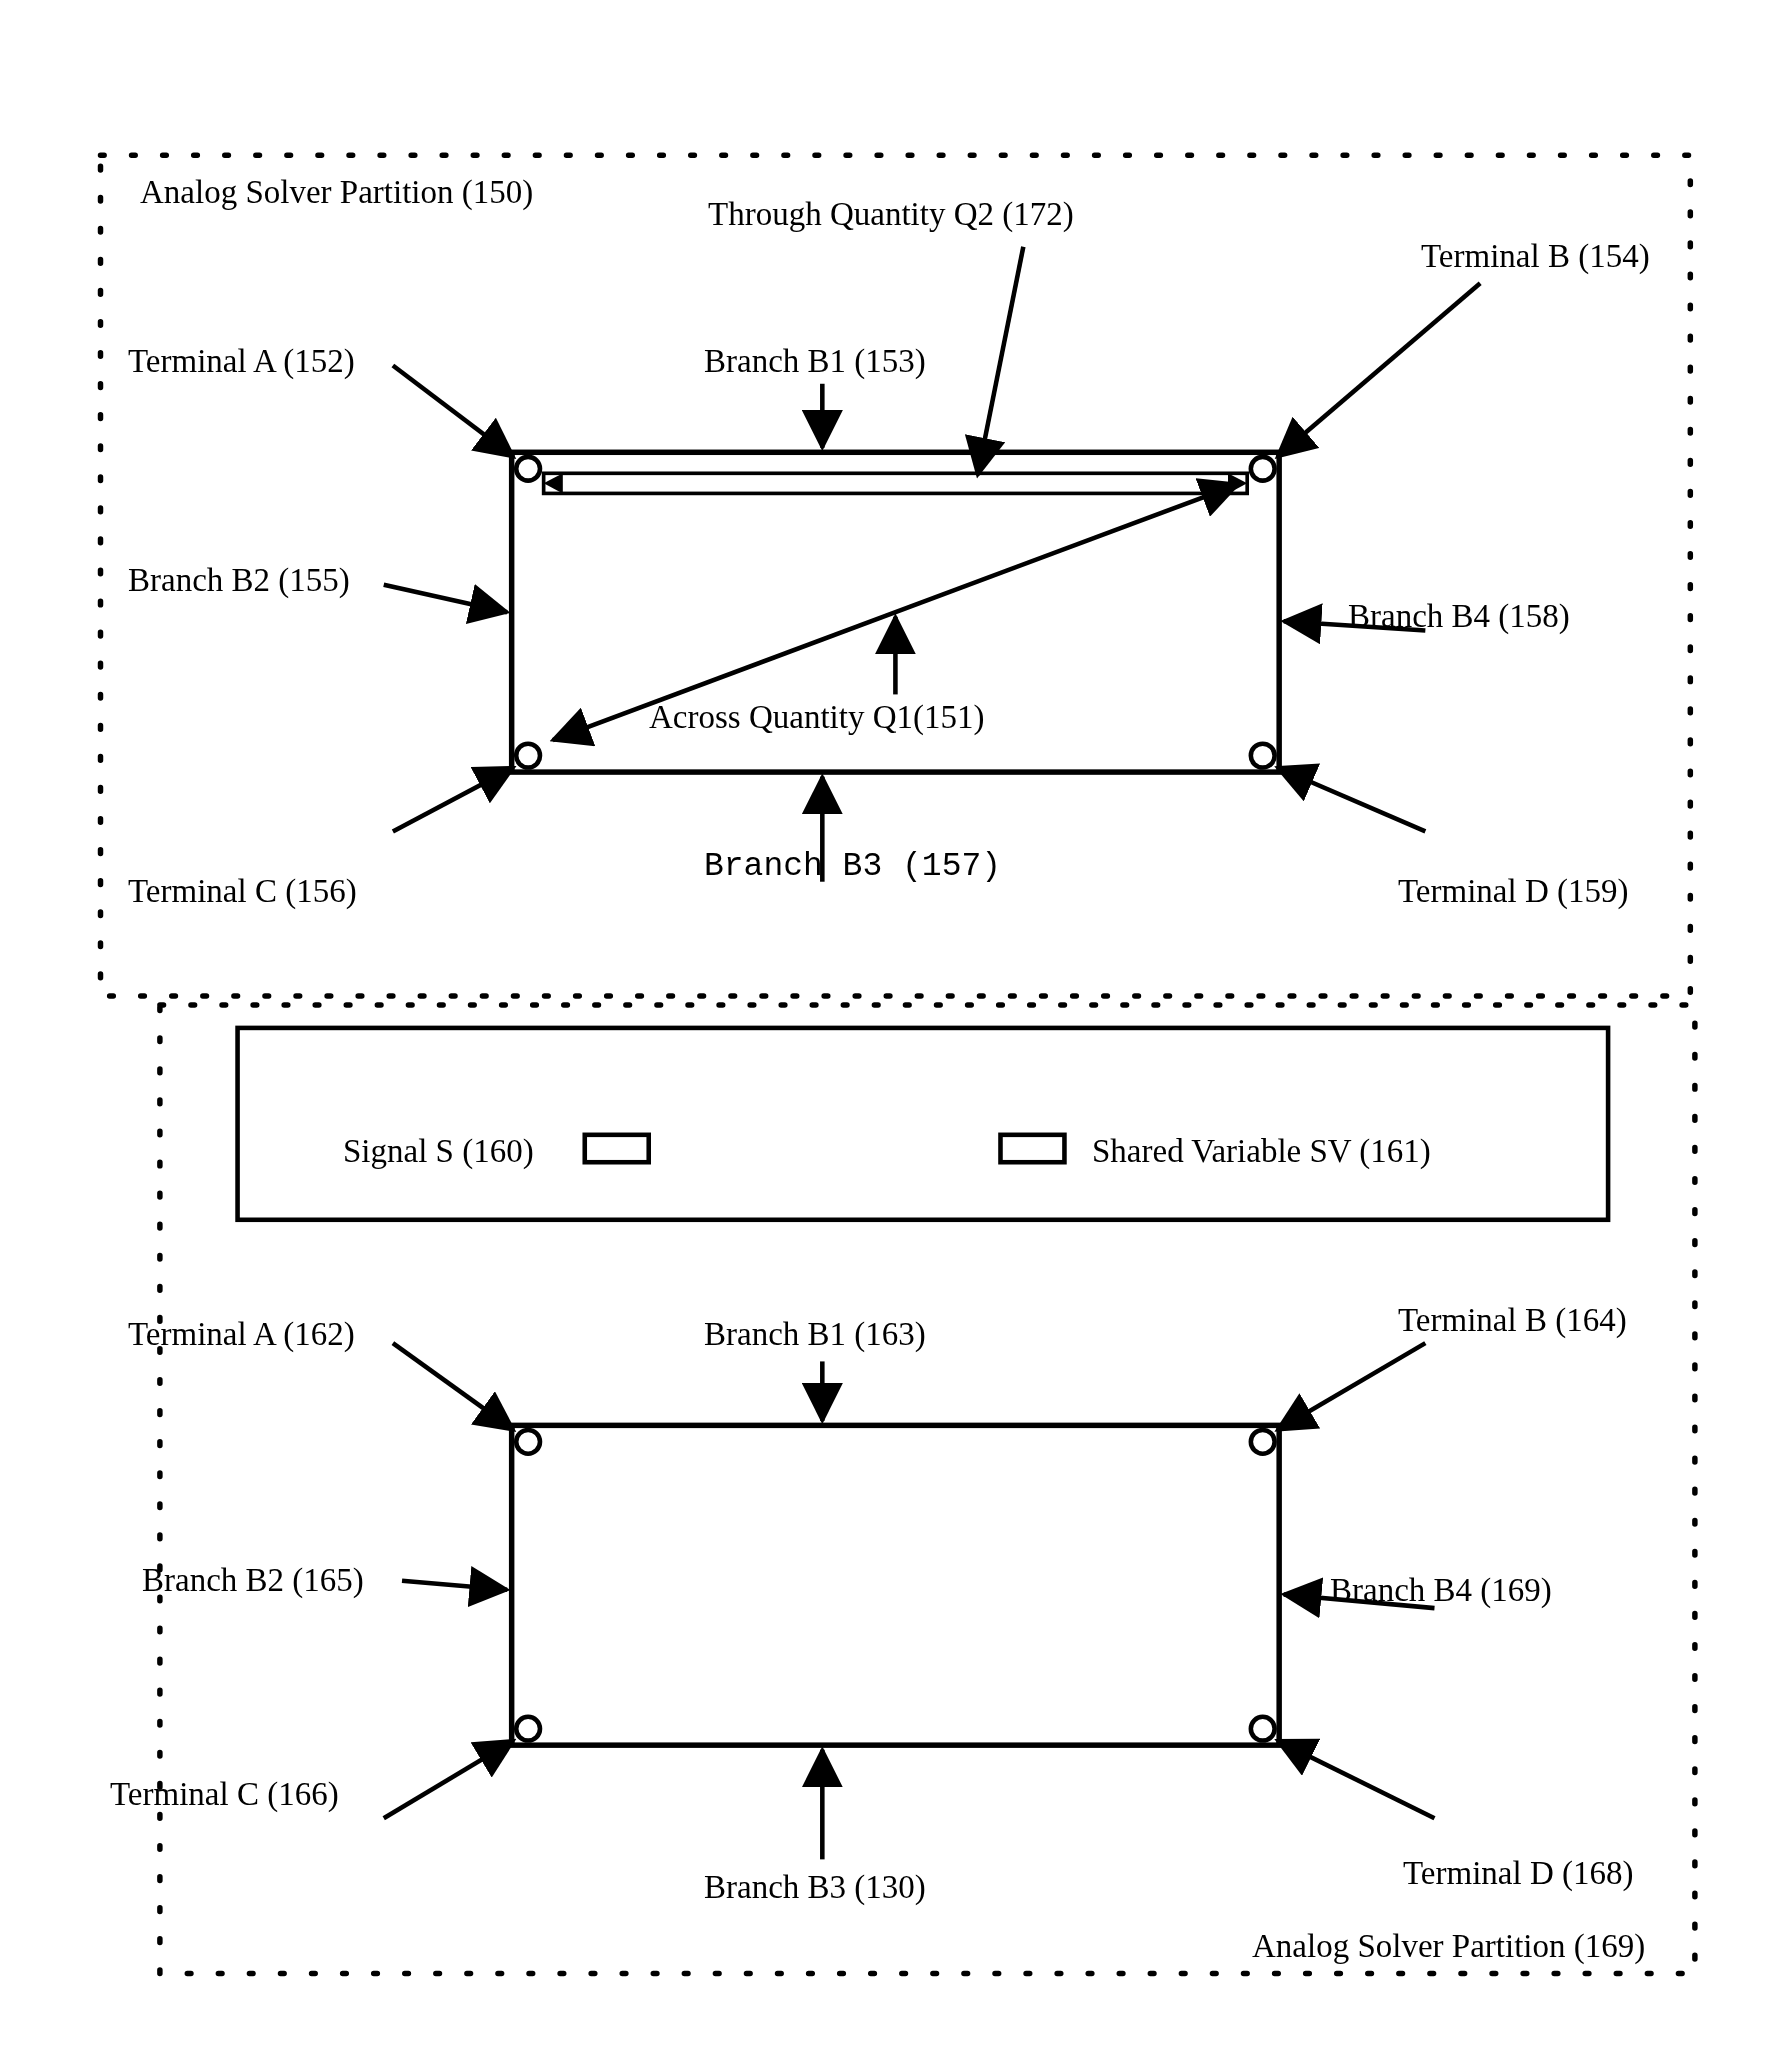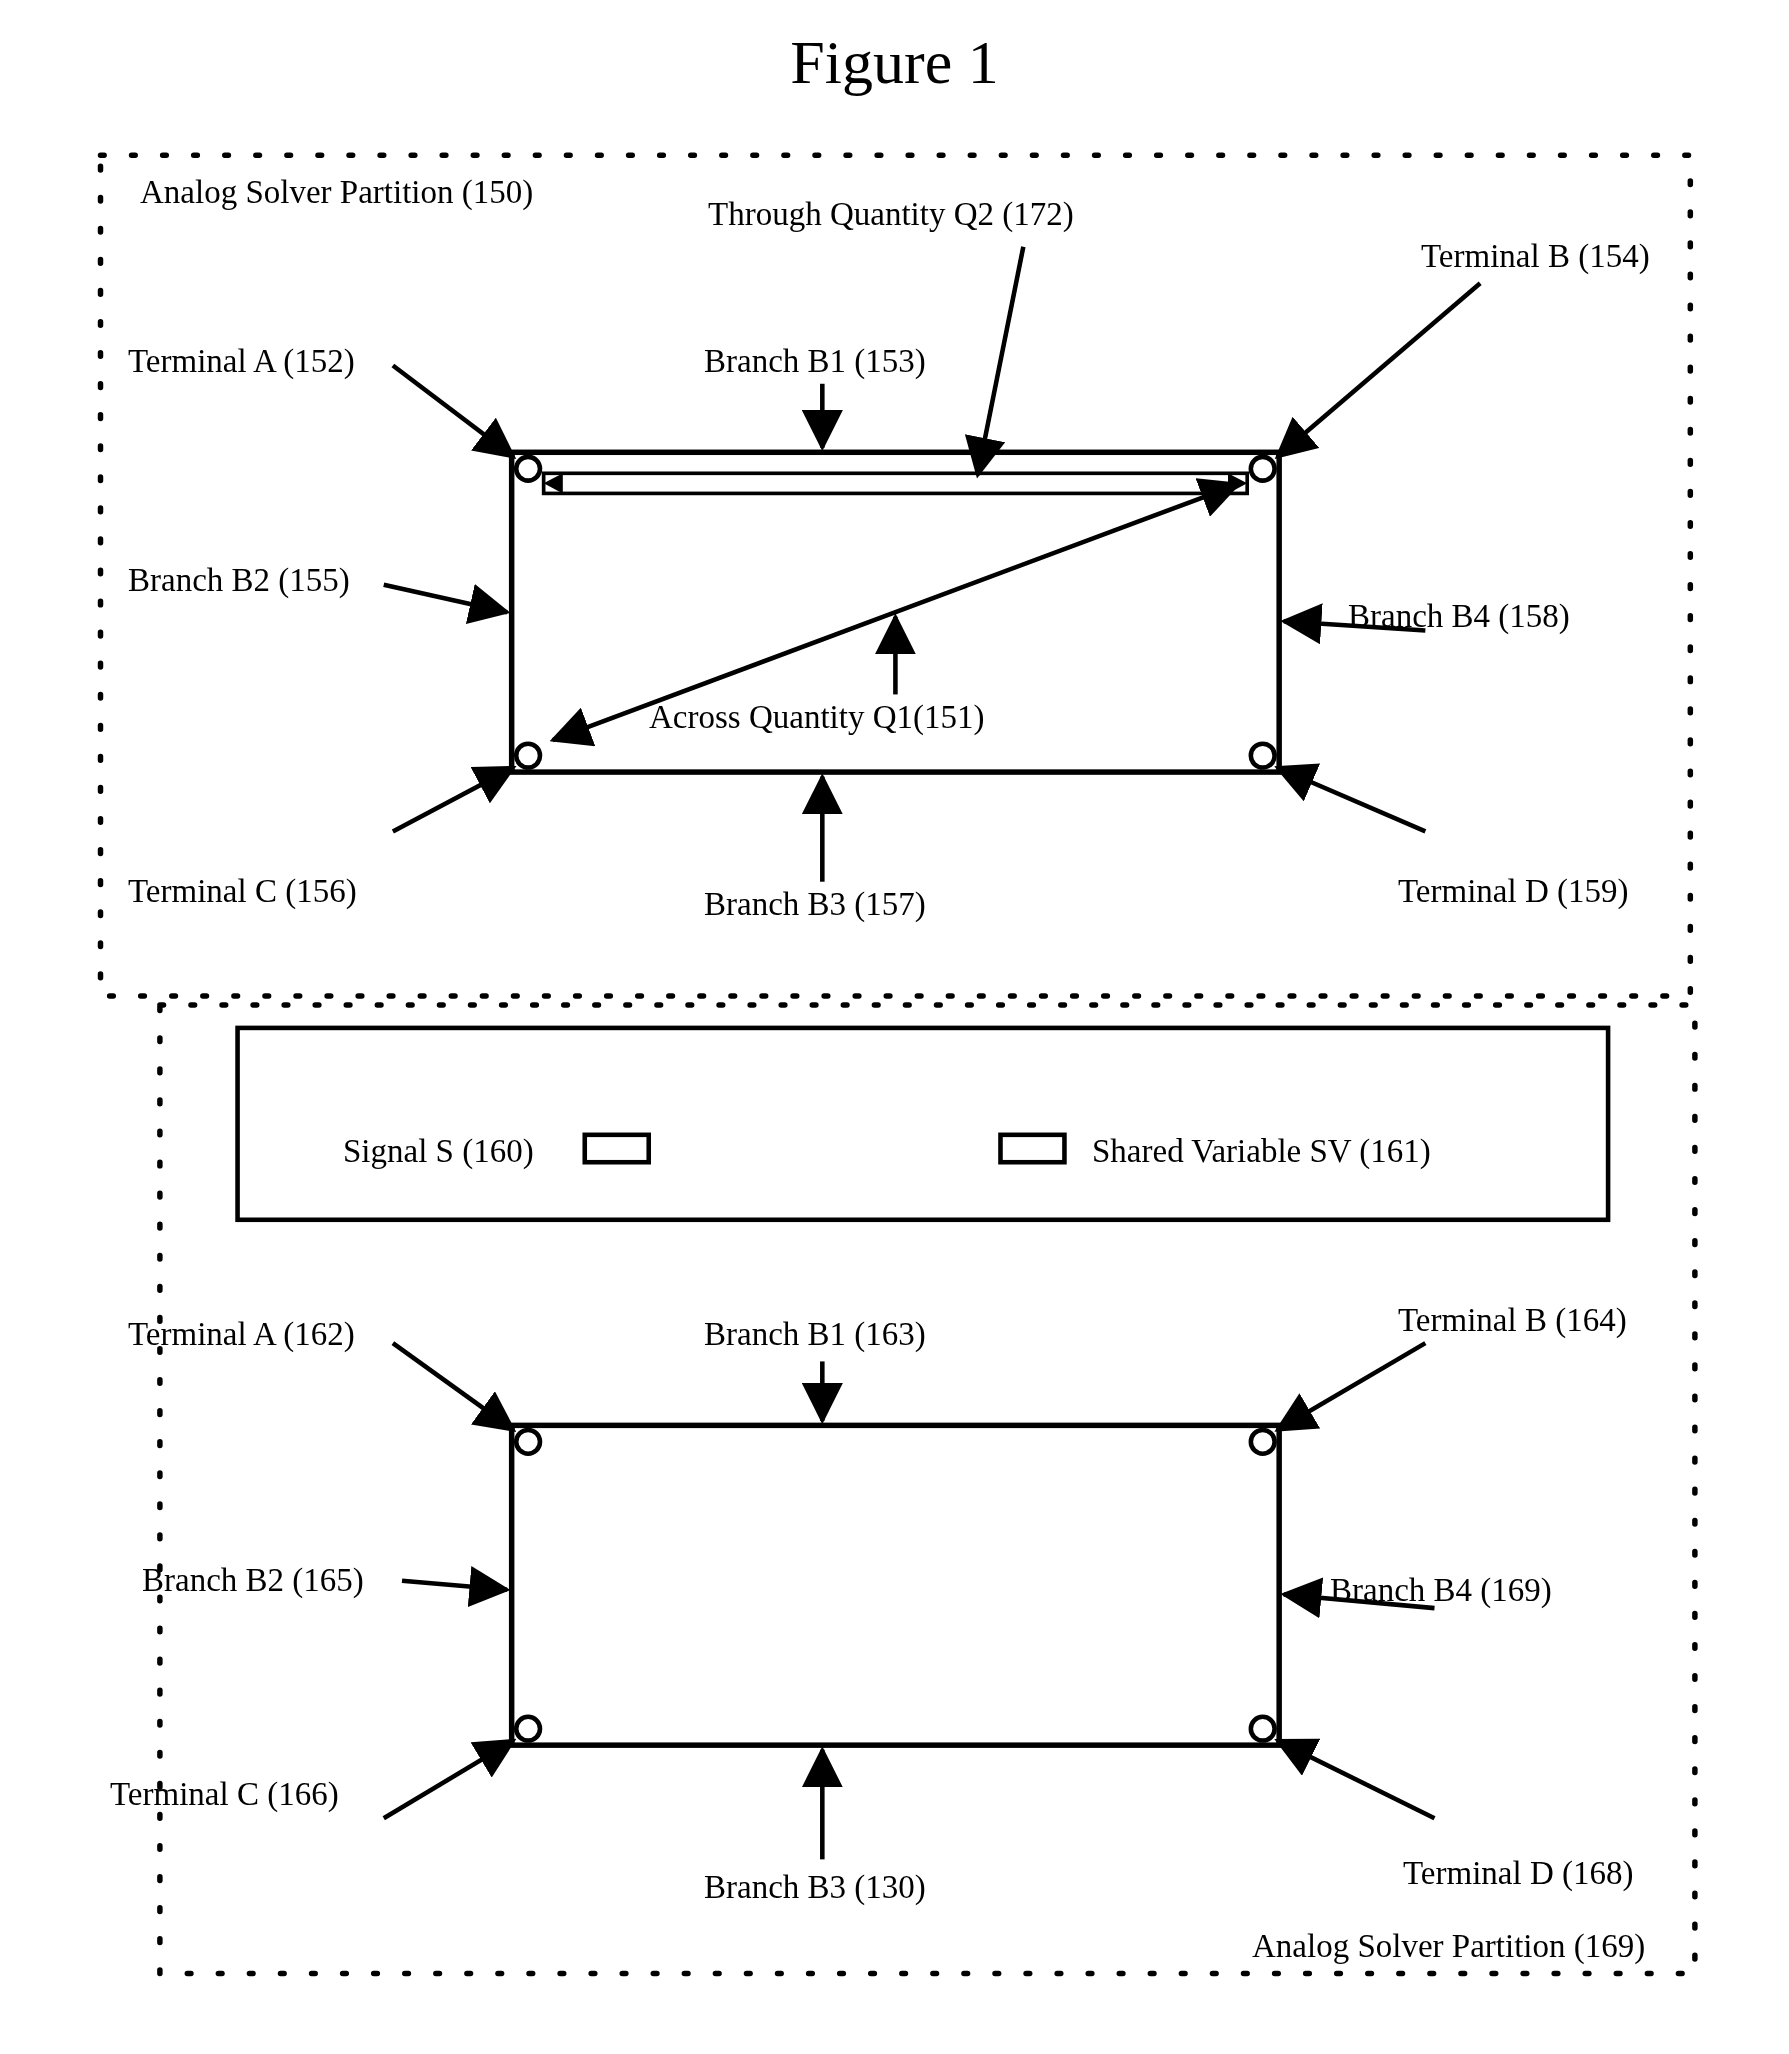--- a/index.html
+++ b/index.html
@@ -31,21 +31,20 @@
     position: absolute;
     top: 0;
     left: 0;
   }
 </style>
 </head>
 <body>
 
 <div class="page">
 
-  <div class="title">Figure 1</div>
 
   <svg class="diagram" width="1789" height="2054" viewBox="0 0 1958 2248">
 
     <defs>
       <marker id="arrow" viewBox="0 0 12 12" refX="11" refY="6" markerWidth="9" markerHeight="9" orient="auto-start-reverse">
         <path d="M 0 0 L 12 6 L 0 12 z" fill="#000"></path>
       </marker>
       <marker id="arrow-both" viewBox="0 0 12 12" refX="11" refY="6" markerWidth="9" markerHeight="9" orient="auto-start-reverse">
         <path d="M 0 0 L 12 6 L 0 12 z" fill="#000"></path>
       </marker>
@@ -139,21 +138,21 @@
 
   <div class="label" style="left:140px; top:174px;">Analog Solver Partition (150)</div>
   <div class="label" style="left:708px; top:196px;">Through Quantity Q2 (172)</div>
   <div class="label" style="left:1421px; top:238px;">Terminal B (154)</div>
   <div class="label" style="left:128px; top:343px;">Terminal A (152)</div>
   <div class="label" style="left:704px; top:343px;">Branch B1 (153)</div>
   <div class="label" style="left:128px; top:562px;">Branch B2 (155)</div>
   <div class="label" style="left:1348px; top:598px;">Branch B4 (158)</div>
   <div class="label" style="left:649px; top:699px;">Across Quantity Q1(151)</div>
   <div class="label" style="left:128px; top:873px;">Terminal C (156)</div>
-  <div class="label" style="left:704px; top:886px;">Branch B3 (157)</div>
+  <div class="label" style="left:704px; top:848px;font-family:Liberation Mono, monospace;">Branch B3 (157)</div>
   <div class="label" style="left:1398px; top:873px;">Terminal D (159)</div>
 
   <div class="label" style="left:343px; top:1133px;">Signal S (160)</div>
   <div class="label" style="left:1092px; top:1133px;">Shared Variable SV (161)</div>
 
   <div class="label" style="left:128px; top:1316px;">Terminal A (162)</div>
   <div class="label" style="left:704px; top:1316px;">Branch B1 (163)</div>
   <div class="label" style="left:1398px; top:1302px;">Terminal B (164)</div>
   <div class="label" style="left:142px; top:1562px;">Branch B2 (165)</div>
   <div class="label" style="left:1330px; top:1572px;">Branch B4 (169)</div>

